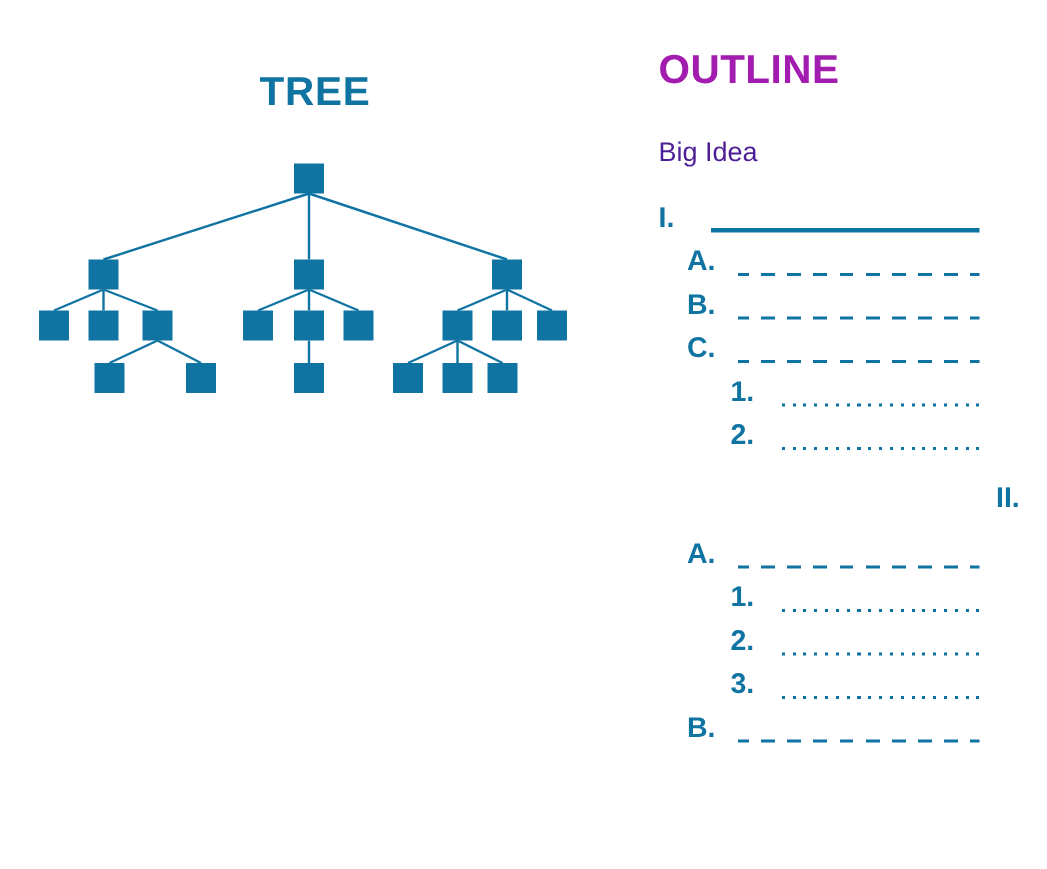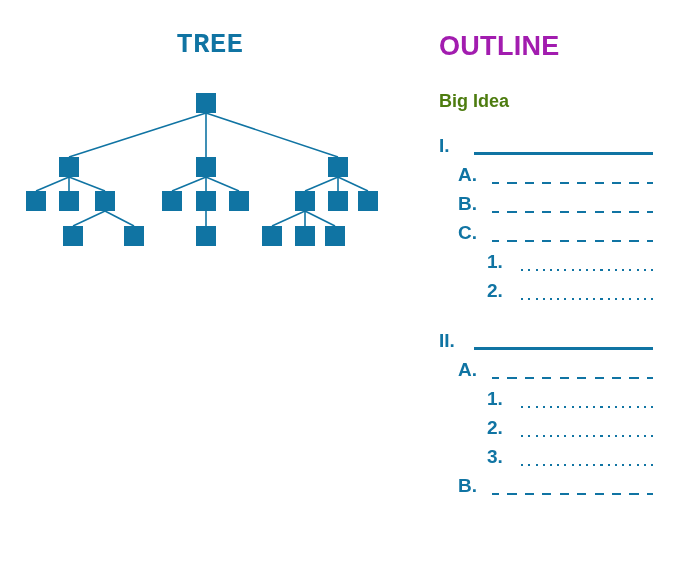--- a/index.html
+++ b/index.html
@@ -18,24 +18,23 @@
   .page {
     position: relative;
     width: 698px;
     height: 579px;
   }
 
   
   .tree-panel {
     position: absolute;
     left: 0;
-    top: 0;
+    top: 16px;
     width: 420px;
     height: 423px;
-    font-family: Liberation Mono, monospace;
   }
   .tree-title {
     position: absolute;
     left: 0;
     top: 30px;
     width: 420px;
     text-align: center;
     font-size: 27px;
     font-weight: bold;
     letter-spacing: 0.5px;
@@ -62,38 +61,39 @@
     font-size: 27px;
     font-weight: bold;
     letter-spacing: 0.3px;
     color: #a21caf;
   }
   .outline-bigidea {
     position: absolute;
     left: 2px;
     top: 91px;
     font-size: 18px;
-    font-weight: bold;
-    color: #4d7c0f;
+    font-weight: normal;
+    color: #4c1d95;
   }
 
   .outline-list {
     position: absolute;
     left: 0;
     top: 128px;
     width: 261px;
   }
   .ol-row {
     position: relative;
     display: flex;
     align-items: flex-end;
     height: 29px;
   }
   .ol-row.gap-before {
     margin-top: 21px;
+    flex-direction: column;
   }
   .ol-label {
     font-size: 19px;
     font-weight: bold;
     color: #1074a3;
     line-height: 19px;
     flex: 0 0 auto;
     text-align: left;
     padding-bottom: 2px;
   }

